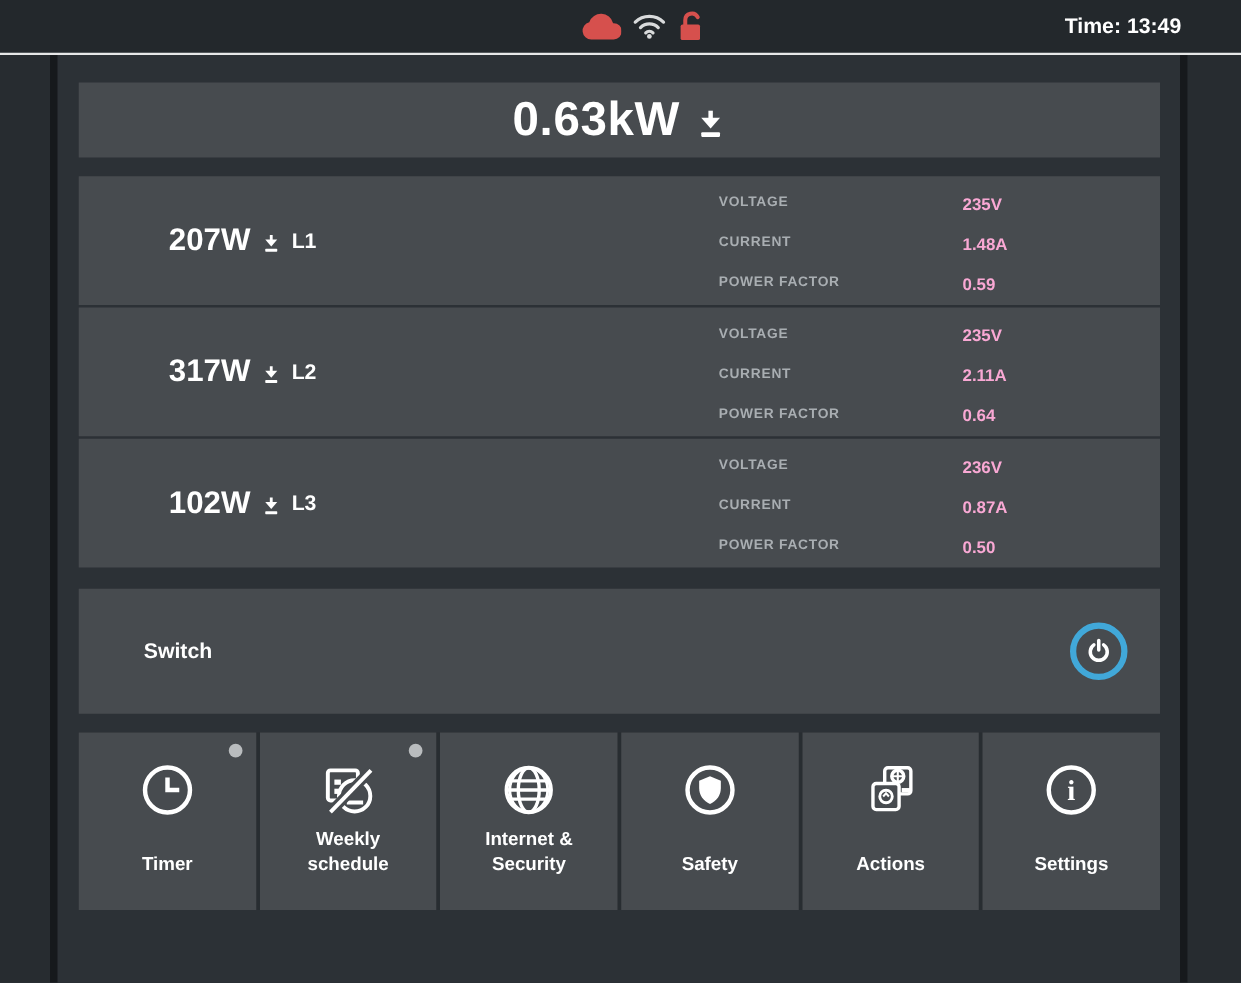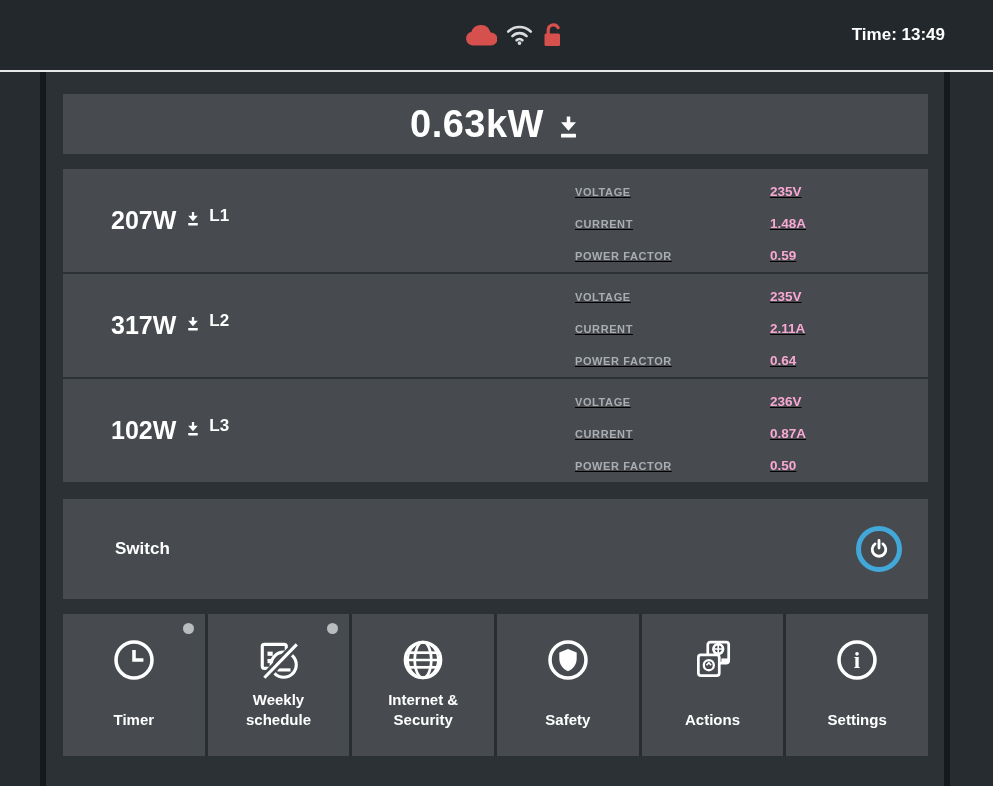--- a/index.html
+++ b/index.html
@@ -4,21 +4,21 @@
 <style>
   * { margin:0; padding:0; box-sizing:border-box; }
   html,body { width:993px; height:786px; overflow:hidden; }
   body {
     background:#272c30;
     font-family:"Liberation Sans", sans-serif;
     position:relative;
   }
   
   .topbar {
-    height:70px; background:#23282c;
+    height:42px; background:#23282c;
     display:flex; align-items:center; position:relative;
   }
   .topbar-icons {
     position:absolute; left:50%; top:50%;
     transform:translate(-50%,-50%) translateX(18px);
     display:flex; align-items:center; gap:9px;
   }
   .topbar-time {
     margin-left:auto; padding-right:48px;
     color:#ffffff; font-weight:bold; font-size:17px;
@@ -41,29 +41,29 @@
     color:#fff; font-size:38px; font-weight:bold; letter-spacing:0.5px;
   }
 
   
   .phase-rows { margin-bottom:17px; }
   .phase-row {
     height:103px; background:#474b4f; position:relative;
     display:flex; align-items:center;
   }
   .phase-row + .phase-row { margin-top:2px; }
-  .phase-left { padding-left:48px; display:flex; align-items:flex-start; color:#fff; }
+  .phase-left { padding-left:72px; display:flex; align-items:center; color:#fff; }
   .phase-power { font-size:25px; font-weight:bold; }
   .phase-dl { margin:5px 6px 0 9px; display:flex; }
   .phase-name { font-size:17px; font-weight:bold; margin-left:2px; }
   .phase-stats {
     position:absolute; left:512px; right:16px; top:15px; bottom:9px;
     display:flex; flex-direction:column; justify-content:space-between;
   }
-  .stat-row { display:flex; align-items:center;text-decoration:underline; }
+  .stat-row { display:flex; align-items:flex-start; }
   .stat-label {
     width:195px; color:#a9aeb2; font-size:11px; font-weight:bold;
     letter-spacing:0.6px;
   }
   .stat-value { color:#f9a8d4; font-size:13.5px; font-weight:bold; }
 
   
   .card-switch {
     height:100px; margin-bottom:15px;
     display:flex; align-items:center; justify-content:space-between;

